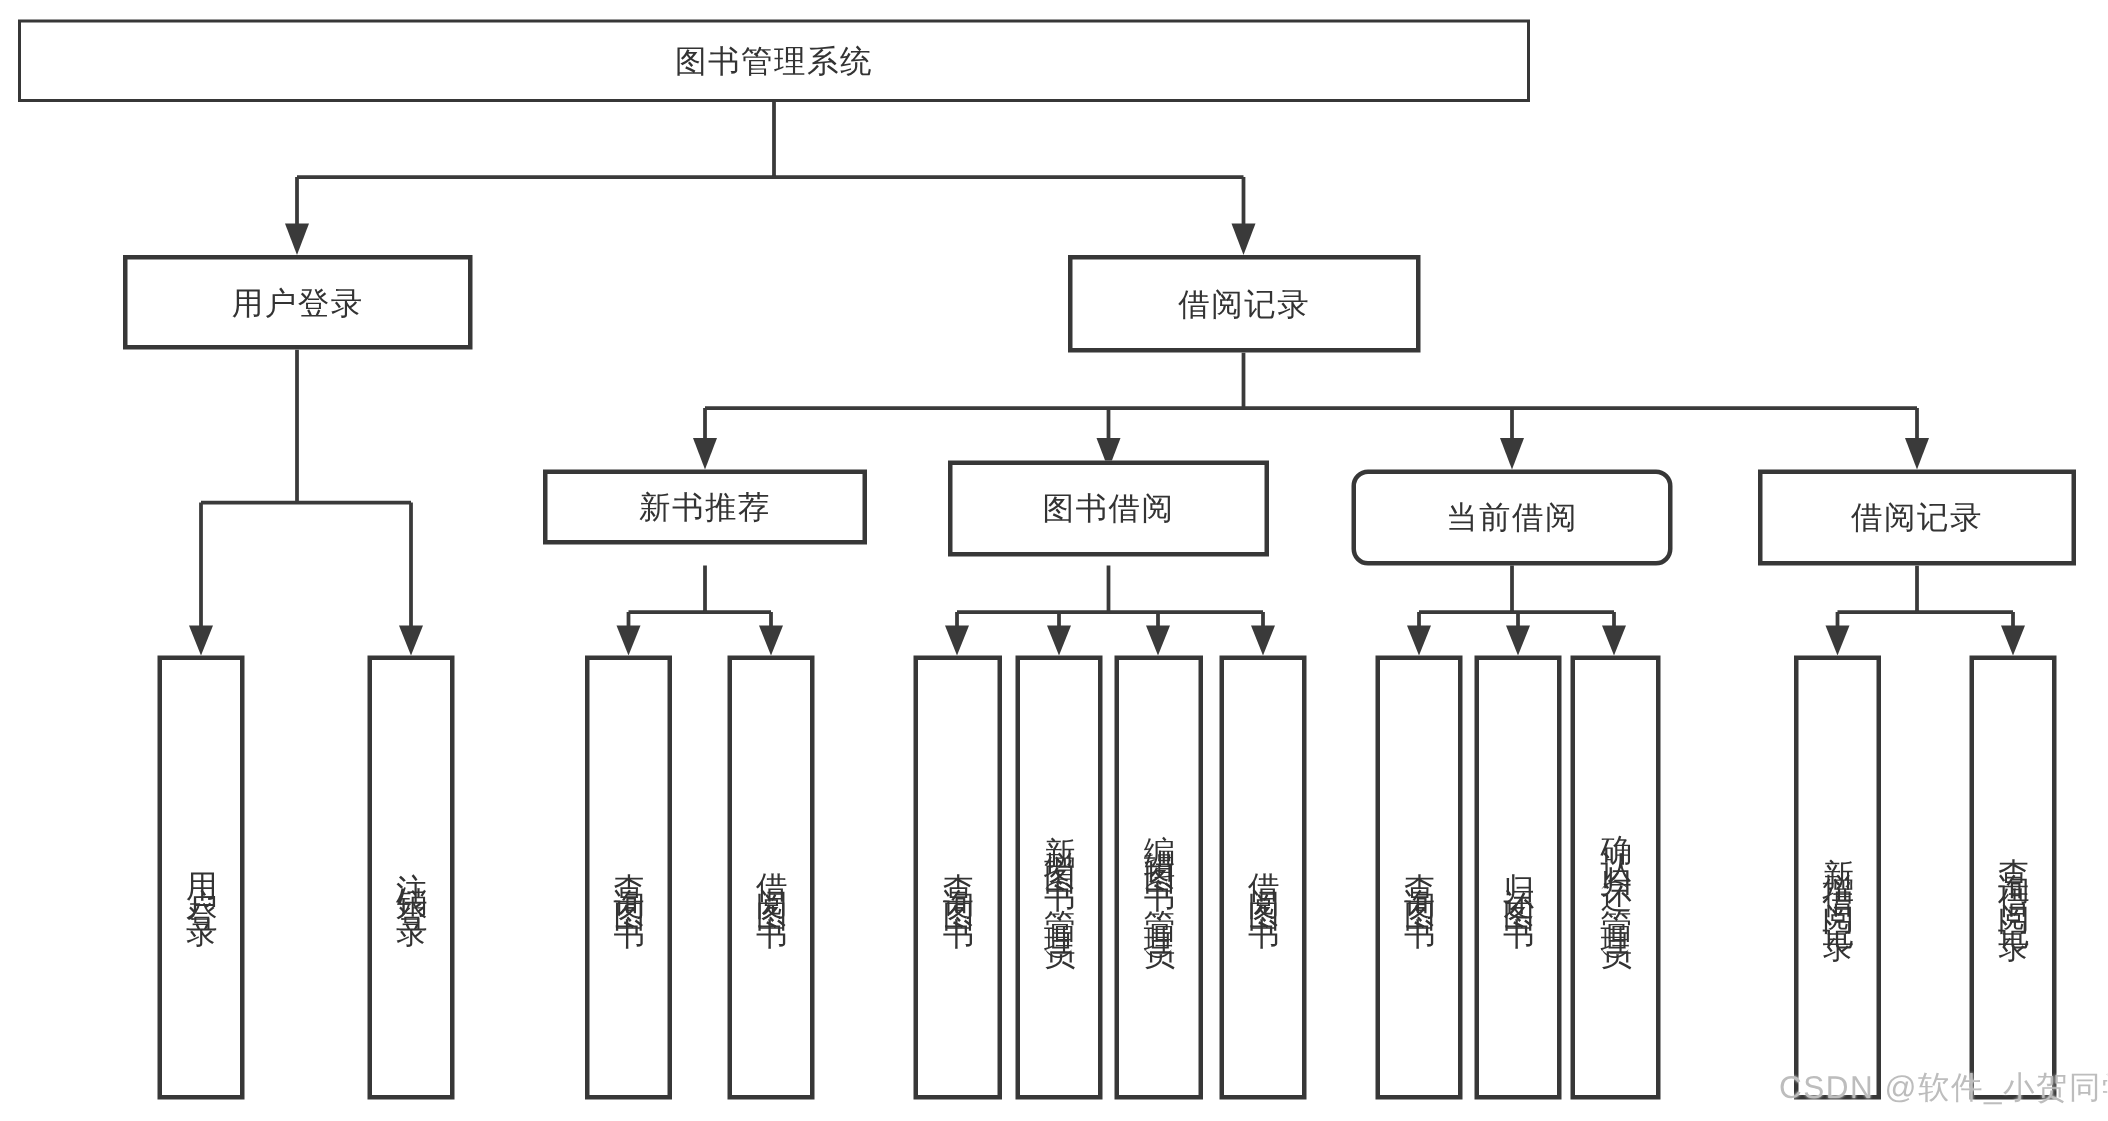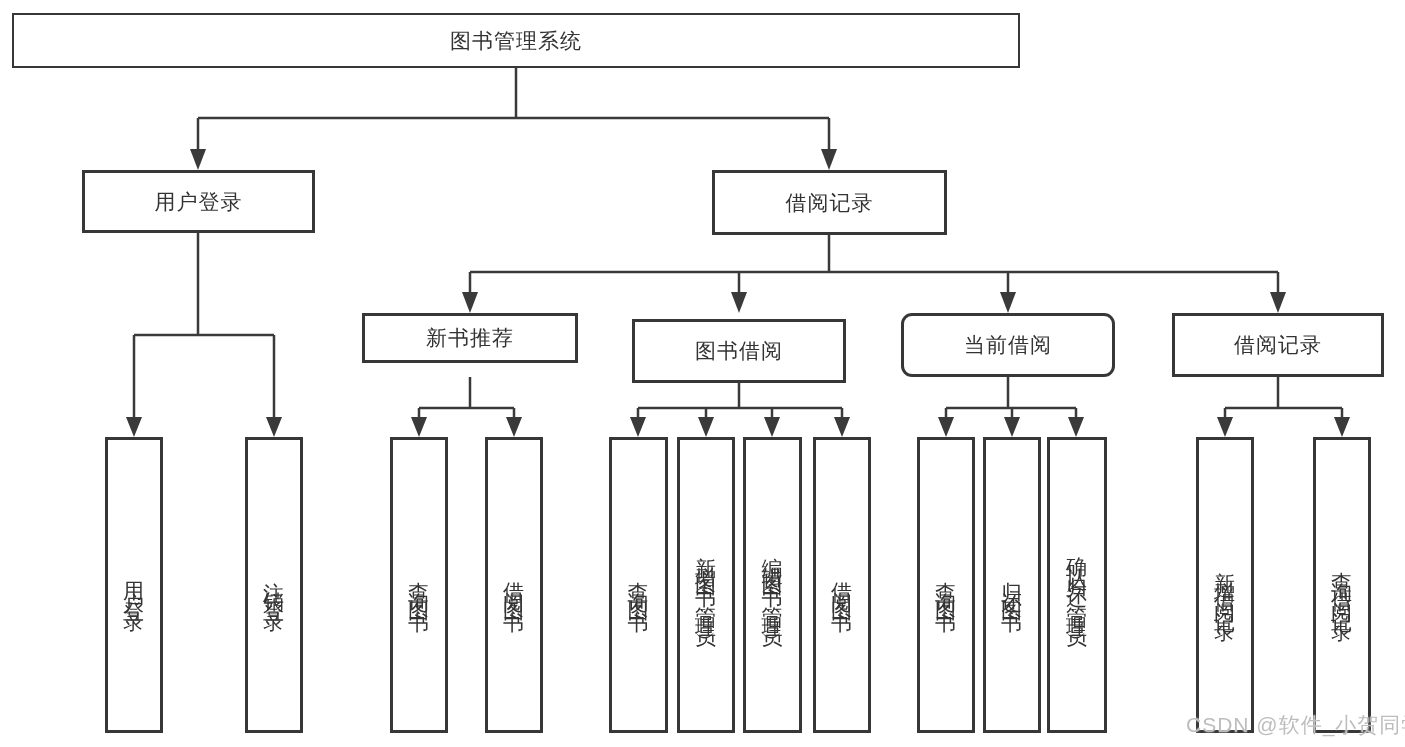--- a/index.html
+++ b/index.html
@@ -146,21 +146,21 @@
   <div class="node" style="left:82px; top:170px; width:233px; height:63px;">
     <span>用户登录</span>
   </div>
   <div class="node" style="left:712px; top:170px; width:235px; height:65px;">
     <span>借阅记录</span>
   </div>
 
   <div class="node" style="left:362px; top:313px; width:216px; height:50px;">
     <span>新书推荐</span>
   </div>
-  <div class="node" style="left:632px; top:319px; width:214px; height:64px;">
+  <div class="node" style="left:632px; top:307px; width:214px; height:64px;">
     <span>图书借阅</span>
   </div>
   <div class="node" style="left:901px; top:313px; width:214px; height:64px;border-radius:11px;">
     <span>当前借阅</span>
   </div>
   <div class="node" style="left:1172px; top:313px; width:212px; height:64px;">
     <span>借阅记录</span>
   </div>
 
   <div class="vbox" style="left:105px;">

